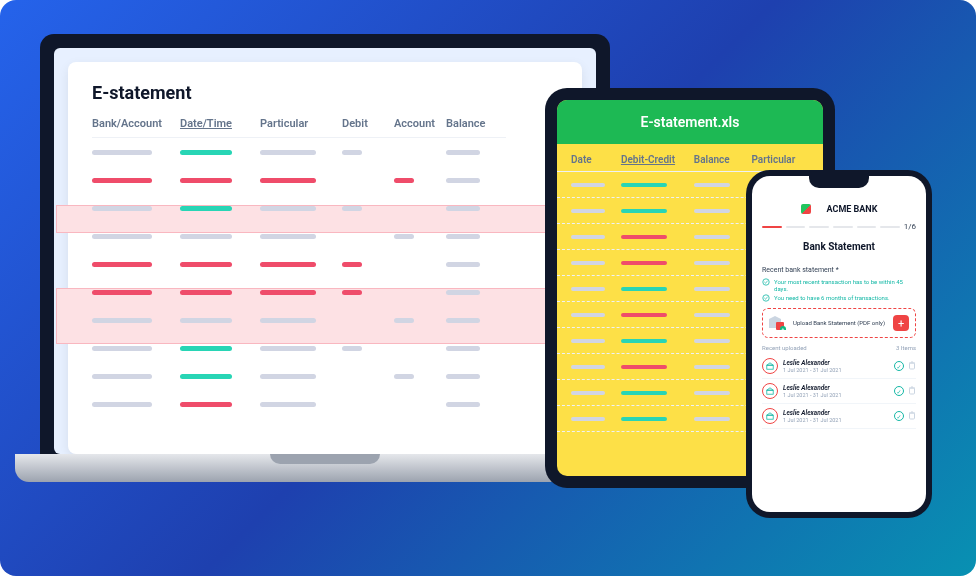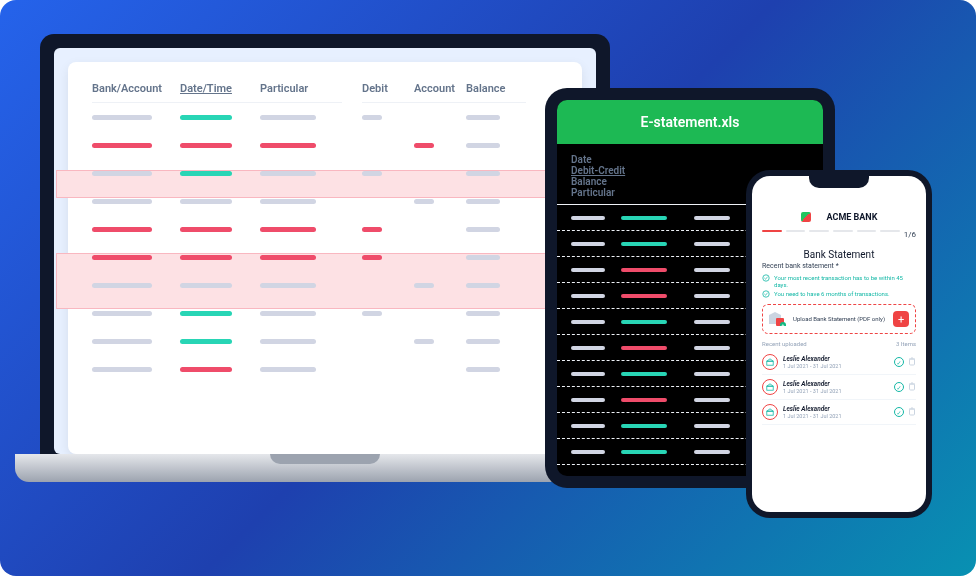--- a/index.html
+++ b/index.html
@@ -8,52 +8,52 @@
 
 .laptop{position:absolute;left:40px;top:34px;width:570px;}
 .laptop-bezel{background:#0f172a;border-radius:14px 14px 0 0;padding:14px 14px 0;height:420px;overflow:hidden;}
 .laptop-screen{background:#e7f0ff;border-radius:6px;height:100%;padding:14px 14px 0;}
 .laptop-base{height:28px;background:linear-gradient(#e5e7eb,#9ca3af);border-radius:0 0 14px 14px;position:relative;width:620px;left:-25px;}
 .laptop-notch{position:absolute;top:0;left:50%;transform:translateX(-50%);width:110px;height:10px;background:#9ca3af;border-radius:0 0 10px 10px;}
 .doc-card{background:#fff;border-radius:8px;padding:20px 24px 0;width:100%;height:100%;box-shadow:0 4px 12px rgba(0,0,0,.08);}
 .doc-title{font-size:18px;font-weight:700;color:#0f172a;margin-bottom:14px;}
 .doc-head{display:flex;color:#64748b;font-size:11px;font-weight:600;gap:0;}
 .doc-head>div{border-bottom:1px solid #eef1f6;padding-bottom:7px;}
-.c-bank{width:88px;}.c-date{width:80px;text-decoration:underline;}.c-part{width:82px;}.c-debit{width:52px;margin-left:20px;}.c-credit{width:52px;}.c-bal{width:60px;}
+.c-bank{width:88px;}.c-date{width:80px;text-decoration:underline;}.c-part{width:82px;}.c-debit{width:52px;}.c-credit{width:52px;}.c-bal{width:60px;}
 .doc-row{display:flex;align-items:center;height:28px;gap:0;position:relative;}
 .bar{height:5px;border-radius:3px;}
 .g{background:#d1d5e3;}.t{background:#28d5b5;}.r{background:#ef4c6a;}
 .doc-row .c-bank .bar{width:60px;}.doc-row .c-date .bar{width:52px;}.doc-row .c-part .bar{width:56px;}
 .doc-row .c-debit .bar{width:20px;}.doc-row .c-credit .bar{width:20px;}.doc-row .c-bal .bar{width:34px;}
 .hl{position:absolute;left:-36px;right:-40px;background:#fde1e4;border:1px solid #f9b7c0;z-index:0;}
 .hl-a{top:67px;height:28px;}
 .hl-b{top:150px;height:56px;}
 .doc-rows{position:relative;}
 .doc-rows .doc-row{position:relative;z-index:1;}
 
 
 .tablet{position:absolute;left:545px;top:88px;width:290px;height:400px;background:#0f172a;border-radius:22px;padding:12px;}
-.tablet-screen{background:#000000;width:100%;height:100%;border-radius:10px;overflow:hidden;}
+.tablet-screen{background:#fde047;width:100%;height:100%;border-radius:10px;overflow:hidden;}
 .tab-top{background:#1db954;color:#fff;text-align:center;font-weight:600;font-size:14px;padding:14px 0;}
-.tab-head{display:flex;color:#64748b;font-size:10px;font-weight:600;padding:10px 14px 6px;border-bottom:1px solid #eef1f6;flex-direction:column;}
+.tab-head{display:flex;color:#64748b;font-size:10px;font-weight:600;padding:10px 14px 6px;border-bottom:1px solid #eef1f6;}
 .tc-date{width:52px;}.tc-dc{width:76px;text-decoration:underline;}.tc-bal{width:60px;}.tc-part{width:60px;}
 .tab-row{display:flex;align-items:center;padding:0 14px;height:26px;border-bottom:1px dashed #eef1f6;}
 .tab-row .bar{height:4px;}
 .tab-row .tc-date .bar{width:34px;}.tab-row .tc-dc .bar{width:46px;}.tab-row .tc-bal .bar{width:36px;}.tab-row .tc-part .bar{width:40px;}
 
 
 .phone{position:absolute;left:746px;top:170px;width:186px;height:348px;background:#0f172a;border-radius:24px;padding:6px;}
 .phone-screen{background:#fff;width:100%;height:100%;border-radius:18px;overflow:hidden;padding:8px 10px;font-size:8px;color:#334155;position:relative;}
 .notch{position:absolute;top:0;left:50%;transform:translateX(-50%);width:60px;height:12px;background:#0f172a;border-radius:0 0 10px 10px;}
-.brand{display:flex;align-items:center;justify-content:center;gap:16px;margin-top:28px;font-weight:700;font-size:9px;color:#0f172a;}
+.brand{display:flex;align-items:center;justify-content:center;gap:16px;margin-top:20px;font-weight:700;font-size:9px;color:#0f172a;}
 .brand-ico{width:10px;height:10px;border-radius:2px;background:linear-gradient(135deg,#22c55e 50%,#ef4444 50%);}
-.progress{display:flex;align-items:flex-start;gap:4px;margin-top:8px;}
+.progress{display:flex;align-items:center;gap:4px;margin-top:8px;}
 .progress .line{flex:1;height:2px;background:#e5e7eb;border-radius:2px;}
 .progress .line.on{background:#ef4444;}
-.p-title{text-align:center;font-weight:400;font-size:10px;color:#0f172a;margin:10px 0 2px;}
+.p-title{text-align:center;font-weight:700;font-size:10px;color:#0f172a;margin:10px 0 14px;}
 .p-label{font-size:7px;margin-bottom:4px;}
 .tip{display:flex;gap:4px;align-items:flex-start;color:#14b8a6;font-size:6px;margin:2px 0;}
 .tip svg{flex-shrink:0;}
 .upload{border:1px dashed #ef4444;border-radius:6px;padding:6px;display:flex;align-items:center;gap:6px;margin:6px 0;}
 .upload-ico{width:18px;height:14px;position:relative;}
 .upload-text{font-size:6px;flex:1;line-height:1.2;}
 .upload-btn{width:16px;height:16px;background:#ef4444;border-radius:4px;color:#fff;display:flex;align-items:center;justify-content:center;font-size:11px;}
 .recent{display:flex;justify-content:space-between;font-size:6px;color:#94a3b8;margin:6px 0 3px;}
 .file{display:flex;align-items:center;gap:5px;padding:4px 0;border-bottom:1px solid #f1f5f9;}
 .file-ico{width:16px;height:16px;border:1.5px solid #ef4444;border-radius:50%;display:flex;align-items:center;justify-content:center;color:#14b8a6;}
@@ -65,20 +65,21 @@
 </style>
 </head>
 <body>
 
 <div class="stage">
 
   <div class="laptop">
     <div class="laptop-bezel">
       <div class="laptop-screen">
         <div class="doc-card">
+          <div class="doc-title">E-statement</div>
           <div class="doc-head">
             <div class="c-bank">Bank/Account</div>
             <div class="c-date">Date/Time</div>
             <div class="c-part">Particular</div>
             <div class="c-debit">Debit</div>
             <div class="c-credit">Account</div>
             <div class="c-bal">Balance</div>
           </div>
           <div class="doc-rows" id="laptop-rows">
             <div class="hl hl-a"></div>

